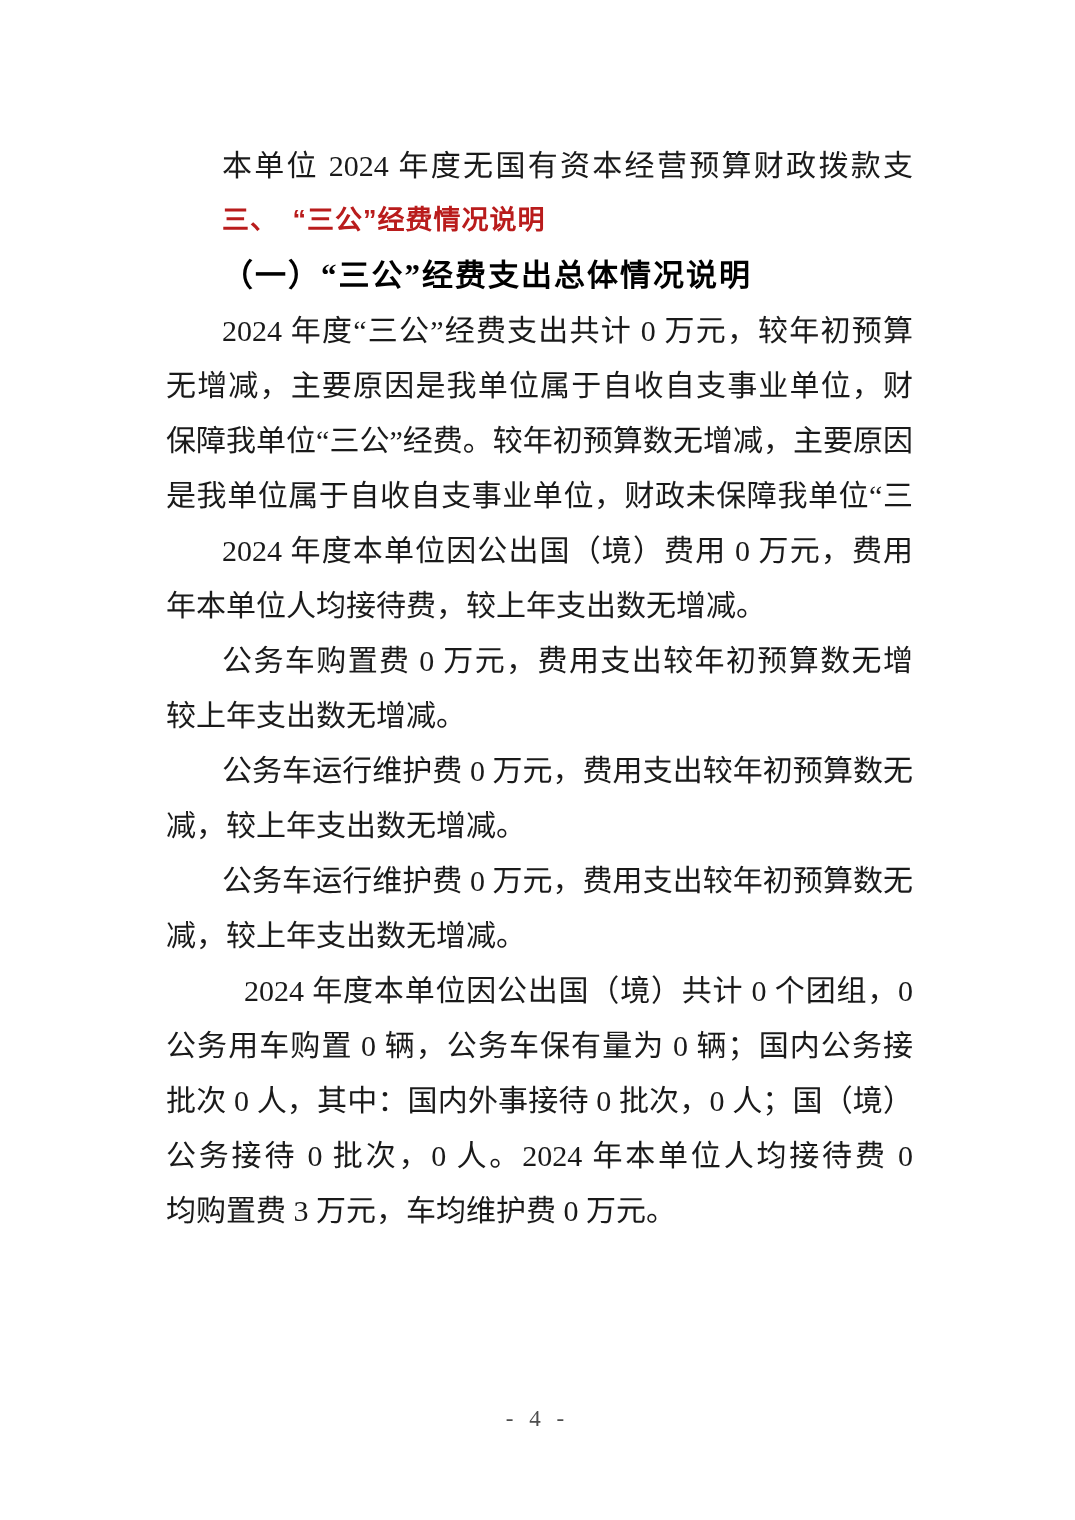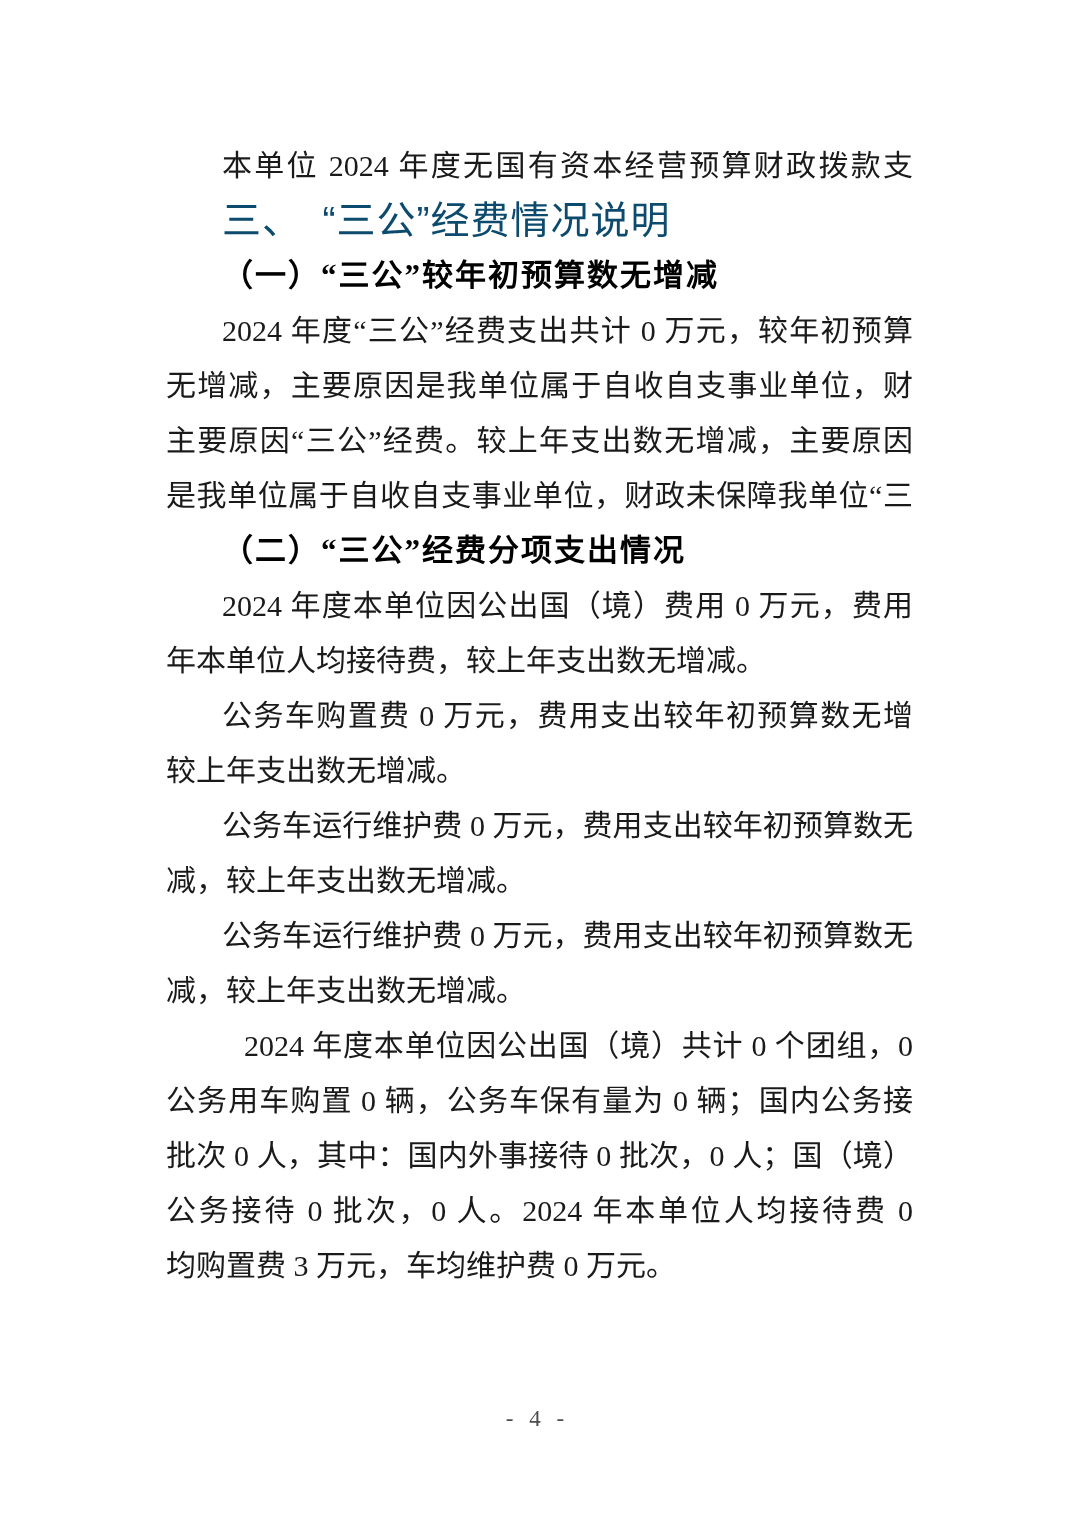--- a/index.html
+++ b/index.html
@@ -41,23 +41,23 @@
     text-align-last: justify;
   }
   .line.indent {
     text-indent: 56px;
   }
   .line.indent-lg {
     text-indent: 78px;
   }
   .line.h1 {
     font-family: "Liberation Sans", "DejaVu Sans", sans-serif;
-    font-weight: 400;
-    font-size: 39px;
-    color: #0c4a6e;
+    font-weight: 700;
+    font-size: 27px;
+    color: #b91c1c;
     letter-spacing: 1px;
   }
   .line.h2 {
     font-weight: 700;
     font-size: 31px;
     color: #000000;
     letter-spacing: 2px;
   }
   .footer {
     position: absolute;
@@ -73,26 +73,25 @@
     letter-spacing: 5px;
   }
 </style>
 </head>
 <body>
 
 <div class="page">
   <main class="content">
     <p class="line indent fill">本单位 2024 年度无国有资本经营预算财政拨款支出。</p>
     <h2 class="line h1 indent">三、　“三公”经费情况说明</h2>
-    <h3 class="line h2 indent">（一）“三公”较年初预算数无增减</h3>
+    <h3 class="line h2 indent">（一）“三公”经费支出总体情况说明</h3>
     <p class="line indent fill">2024 年度“三公”经费支出共计 0 万元，较年初预算数</p>
     <p class="line fill">无增减，主要原因是我单位属于自收自支事业单位，财政未</p>
-    <p class="line fill">主要原因“三公”经费。较上年支出数无增减，主要原因</p>
+    <p class="line fill">保障我单位“三公”经费。较年初预算数无增减，主要原因</p>
     <p class="line fill">是我单位属于自收自支事业单位，财政未保障我单位“三公”</p>
-    <h3 class="line h2 indent">（二）“三公”经费分项支出情况</h3>
     <p class="line indent fill">2024 年度本单位因公出国（境）费用 0 万元，费用支出</p>
     <p class="line">年本单位人均接待费，较上年支出数无增减。</p>
     <p class="line indent fill">公务车购置费 0 万元，费用支出较年初预算数无增减，</p>
     <p class="line">较上年支出数无增减。</p>
     <p class="line indent fill">公务车运行维护费 0 万元，费用支出较年初预算数无增</p>
     <p class="line">减，较上年支出数无增减。</p>
     <p class="line indent fill">公务车运行维护费 0 万元，费用支出较年初预算数无增</p>
     <p class="line">减，较上年支出数无增减。</p>
     <p class="line indent-lg fill">2024 年度本单位因公出国（境）共计 0 个团组，0 人；</p>
     <p class="line fill">公务用车购置 0 辆，公务车保有量为 0 辆；国内公务接待 0</p>

